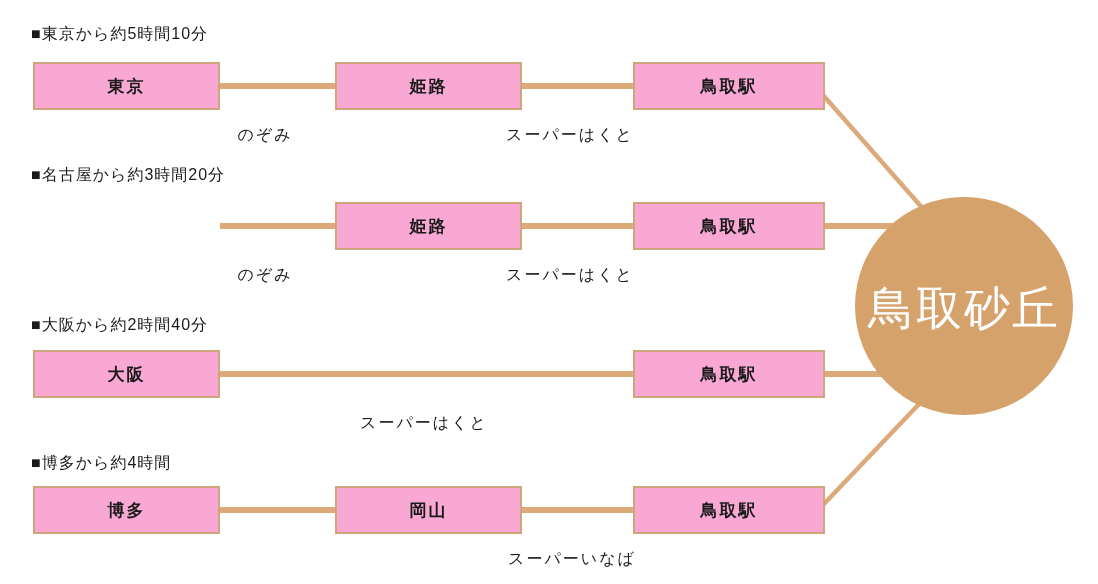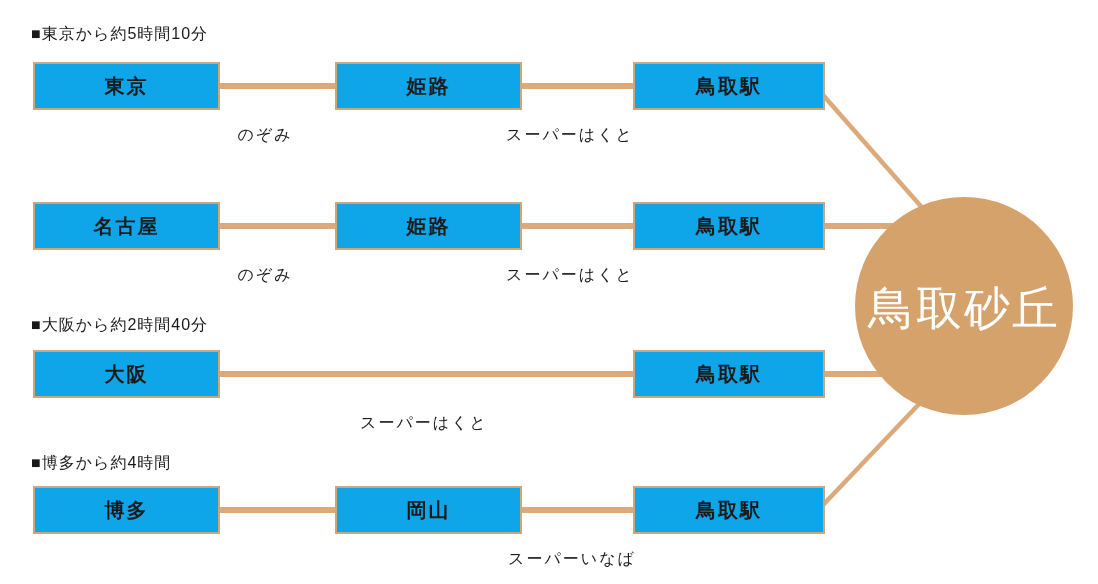--- a/index.html
+++ b/index.html
@@ -26,25 +26,25 @@
     position:absolute;
     font-size:16px;
     letter-spacing:1px;
     color:var(--text);
     z-index:1;
     white-space:nowrap;
   }
   .station-box{
     position:absolute;
     height:48px;
-    background:#0ea5e9;
+    background:#f9a8d4;
     border:2px solid var(--box-border);
     box-sizing:border-box;
     display:flex;align-items:center;justify-content:center;
-    font-size:20px;font-weight:bold;letter-spacing:2px;
+    font-size:17px;font-weight:bold;letter-spacing:2px;
     z-index:1;
     white-space:nowrap;
   }
   .train-label{
     position:absolute;
     transform:translateX(-50%);
     font-size:16px;font-weight:normal;letter-spacing:2px;
     z-index:1;
     white-space:nowrap;
   }
@@ -105,21 +105,21 @@
     <line class="d" x1="823" y1="505" x2="940" y2="382"></line>
   </svg>
 
   <div class="route-heading" style="left:31px;top:24px">■東京から約5時間10分</div>
   <div class="station-box c1 r1">東京</div>
   <div class="station-box c2 r1">姫路</div>
   <div class="station-box c3 r1">鳥取駅</div>
   <div class="train-label" style="left:265px;top:125px">のぞみ</div>
   <div class="train-label" style="left:570px;top:125px">スーパーはくと</div>
 
-  <div class="station-box c1 r2">名古屋</div>
+  <div class="route-heading" style="left:31px;top:165px">■名古屋から約3時間20分</div>
   <div class="station-box c2 r2">姫路</div>
   <div class="station-box c3 r2">鳥取駅</div>
   <div class="train-label" style="left:265px;top:265px">のぞみ</div>
   <div class="train-label" style="left:570px;top:265px">スーパーはくと</div>
 
   <div class="route-heading" style="left:31px;top:315px">■大阪から約2時間40分</div>
   <div class="station-box c1 r3">大阪</div>
   <div class="station-box c3 r3">鳥取駅</div>
   <div class="train-label" style="left:424px;top:413px">スーパーはくと</div>
 

